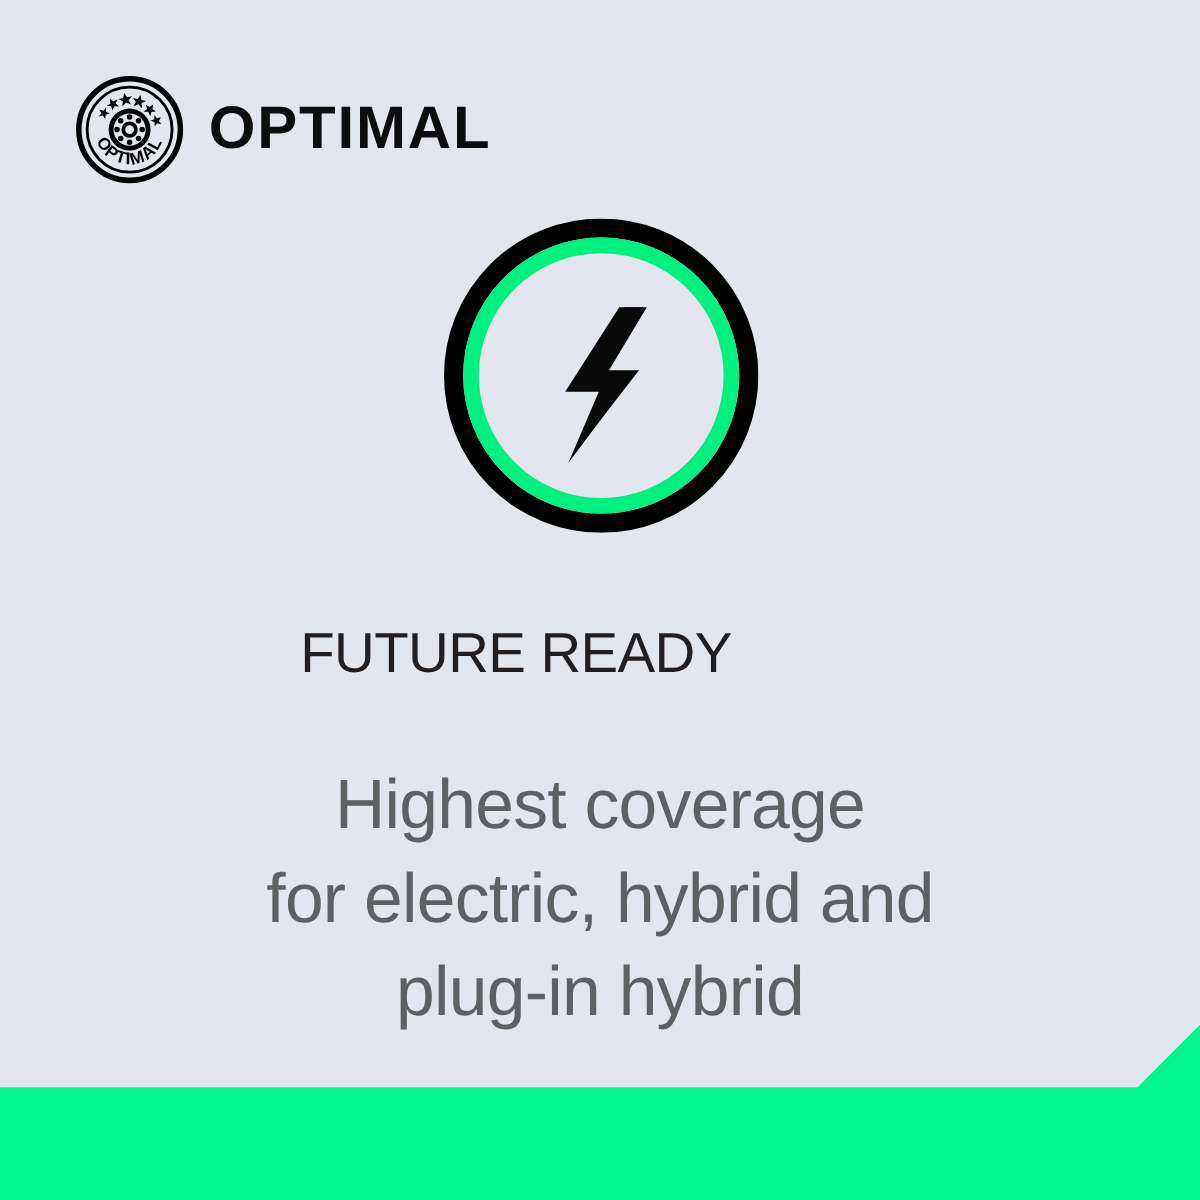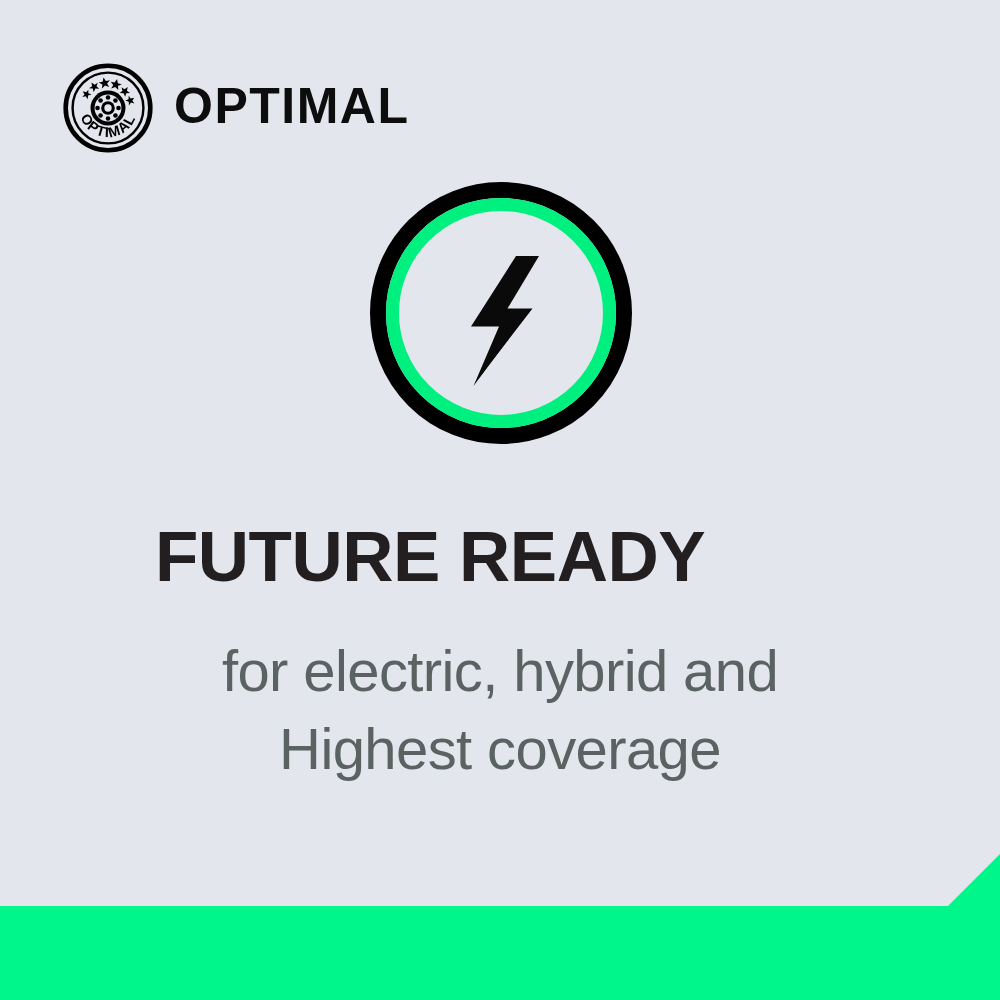--- a/index.html
+++ b/index.html
@@ -53,22 +53,22 @@
   .hero-icon svg { display: block; width: 100%; height: 100%; }
 
   
   .headline {
     position: absolute;
     left: 0;
     top: 516px;
     width: 860px;
     text-align: center;
     font-family: "Liberation Sans", sans-serif;
-    font-weight: bold;
-    font-size: 71px;
+    font-weight: normal;
+    font-size: 47px;
     letter-spacing: -0.5px;
     color: #231f20;
     white-space: nowrap;
   }
 
   
   .subtitle {
     position: absolute;
     left: 0;
     top: 632px;
@@ -176,22 +176,23 @@
                L 103.5 204
                L 160 128
                L 133 128
                L 166 74 Z" fill="#0a0a0a"></path>
     </svg>
   </div>
 
   <div class="headline">FUTURE READY</div>
 
   <div class="subtitle">
+    <span class="line">Highest coverage</span>
     <span class="line">for electric, hybrid and</span>
-    <span class="line">Highest coverage</span>
+    <span class="line">plug-in hybrid</span>
   </div>
 
   <div class="footer-band">
     <svg viewBox="0 0 1000 1000" preserveAspectRatio="none" xmlns="http://www.w3.org/2000/svg" aria-hidden="true">
       <polygon points="0,906 948,906 1000,854 1000,1000 0,1000" fill="#00f58a"></polygon>
     </svg>
   </div>
 
 
 </div>

